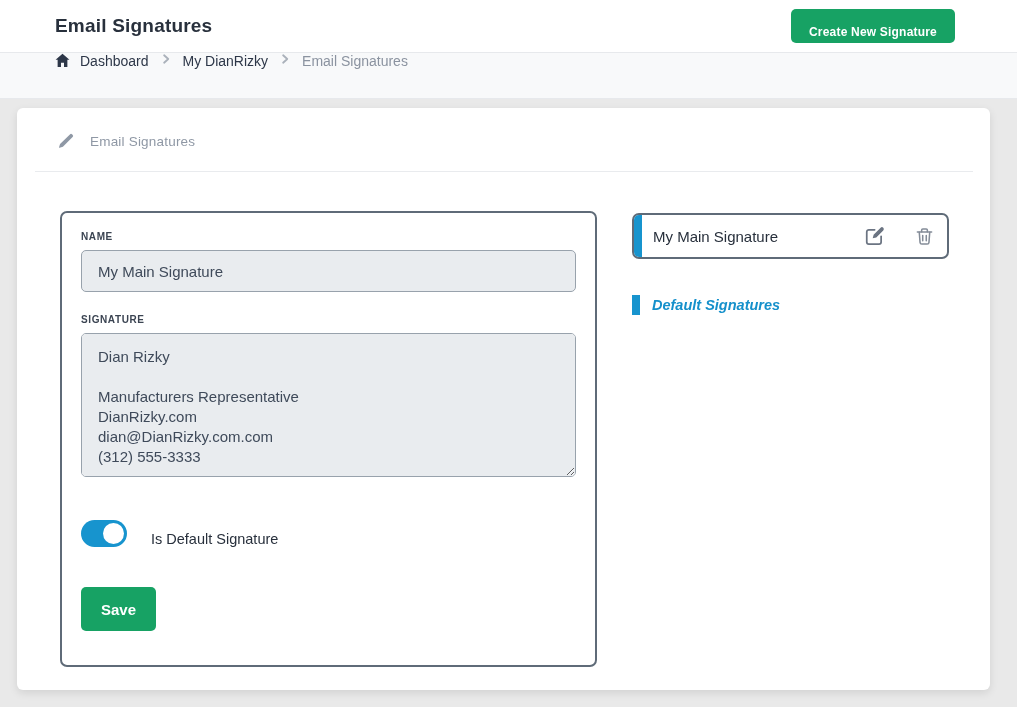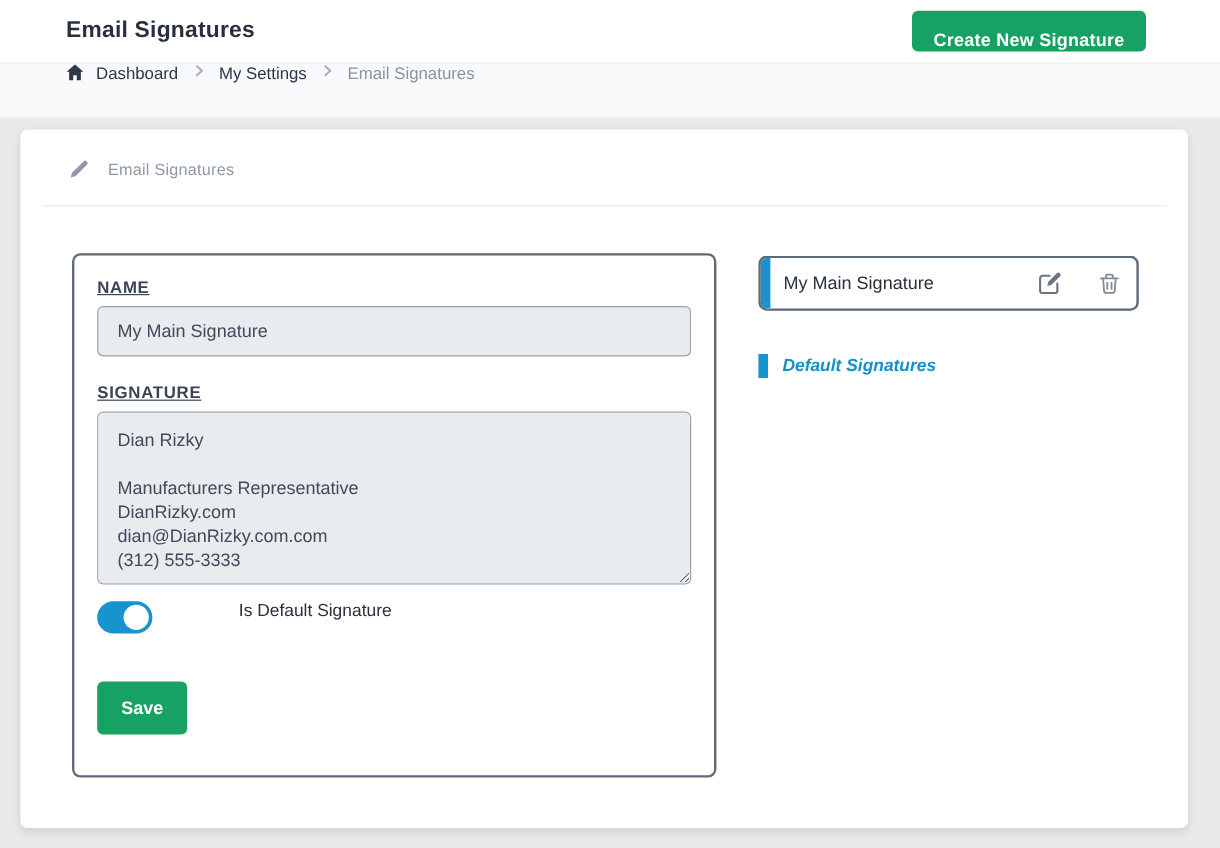--- a/index.html
+++ b/index.html
@@ -26,21 +26,21 @@
     color: #28303c;
     letter-spacing: 0.2px;
   }
   .create-btn {
     background: #17a264;
     color: #ffffff;
     border: none;
     border-radius: 5px;
     height: 34px;
     padding: 16px 18px;
-    font-size: 15px;
+    font-size: 12px;
     font-weight: 600;
     font-family: inherit;
     cursor: pointer;
     letter-spacing: 0.2px;
   }
 
   
   .breadcrumb {
     height: 46px;
     background: #f8f9fa;
@@ -87,26 +87,25 @@
   
   .form-panel {
     margin-top: 39px;
     width: 537px;
     border: 2px solid #5f6b78;
     border-radius: 7px;
     padding: 10px 19px 0 19px;
   }
   .field-label {
     display: block;
-    font-size: 14px;
+    font-size: 10px;
     font-weight: 700;
     color: #3b4452;
     letter-spacing: 0.6px;
     margin: 8px 0 8px;
-    text-decoration: underline;
   }
   .text-input, .text-area {
     width: 100%;
     background: #e9ecef;
     border: 1px solid #98a2ac;
     border-radius: 5px;
     font-family: inherit;
     font-size: 15px;
     color: #3f4a5a;
   }
@@ -114,24 +113,23 @@
   .text-area {
     height: 144px;
     padding: 13px 16px;
     line-height: 20px;
     resize: both;
     display: block;
   }
   .sig-label { margin-top: 22px; }
 
   .toggle-row {
-    margin-top: 14px;
-    display: flex;
-    align-items: flex-start;
-    gap: 48px;
+    margin-top: 43px;
+    display: flex;
+    align-items: flex-end;
   }
   .toggle {
     width: 46px; height: 27px;
     background: #1794ce;
     border-radius: 14px;
     position: relative;
     cursor: pointer;
     flex-shrink: 0;
   }
   .toggle .knob {
@@ -232,21 +230,21 @@
     <svg width="15" height="15" viewBox="0 0 16 16">
         <path d="M8 0.8l7.4 6.4h-2.2v7.6H9.6v-4.4H6.4v4.4H2.8V7.2H0.6z" fill="#2d3748"></path>
       </svg>
   </span>
   <span class="crumb">Dashboard</span>
   <span class="chev">
     <svg width="12" height="12" viewBox="0 0 16 16">
         <path d="M5.5 3l5.5 5-5.5 5" fill="none" stroke="#aab1ba" stroke-width="2.4" stroke-linecap="round" stroke-linejoin="round"></path>
       </svg>
   </span>
-  <span class="crumb">My Settings</span>
+  <span class="crumb">My DianRizky</span>
   <span class="chev">
     <svg width="12" height="12" viewBox="0 0 16 16">
         <path d="M5.5 3l5.5 5-5.5 5" fill="none" stroke="#aab1ba" stroke-width="2.4" stroke-linecap="round" stroke-linejoin="round"></path>
       </svg>
   </span>
   <span class="crumb current">Email Signatures</span>
 </nav>
 
 <main class="content">
   <section class="main-card">

